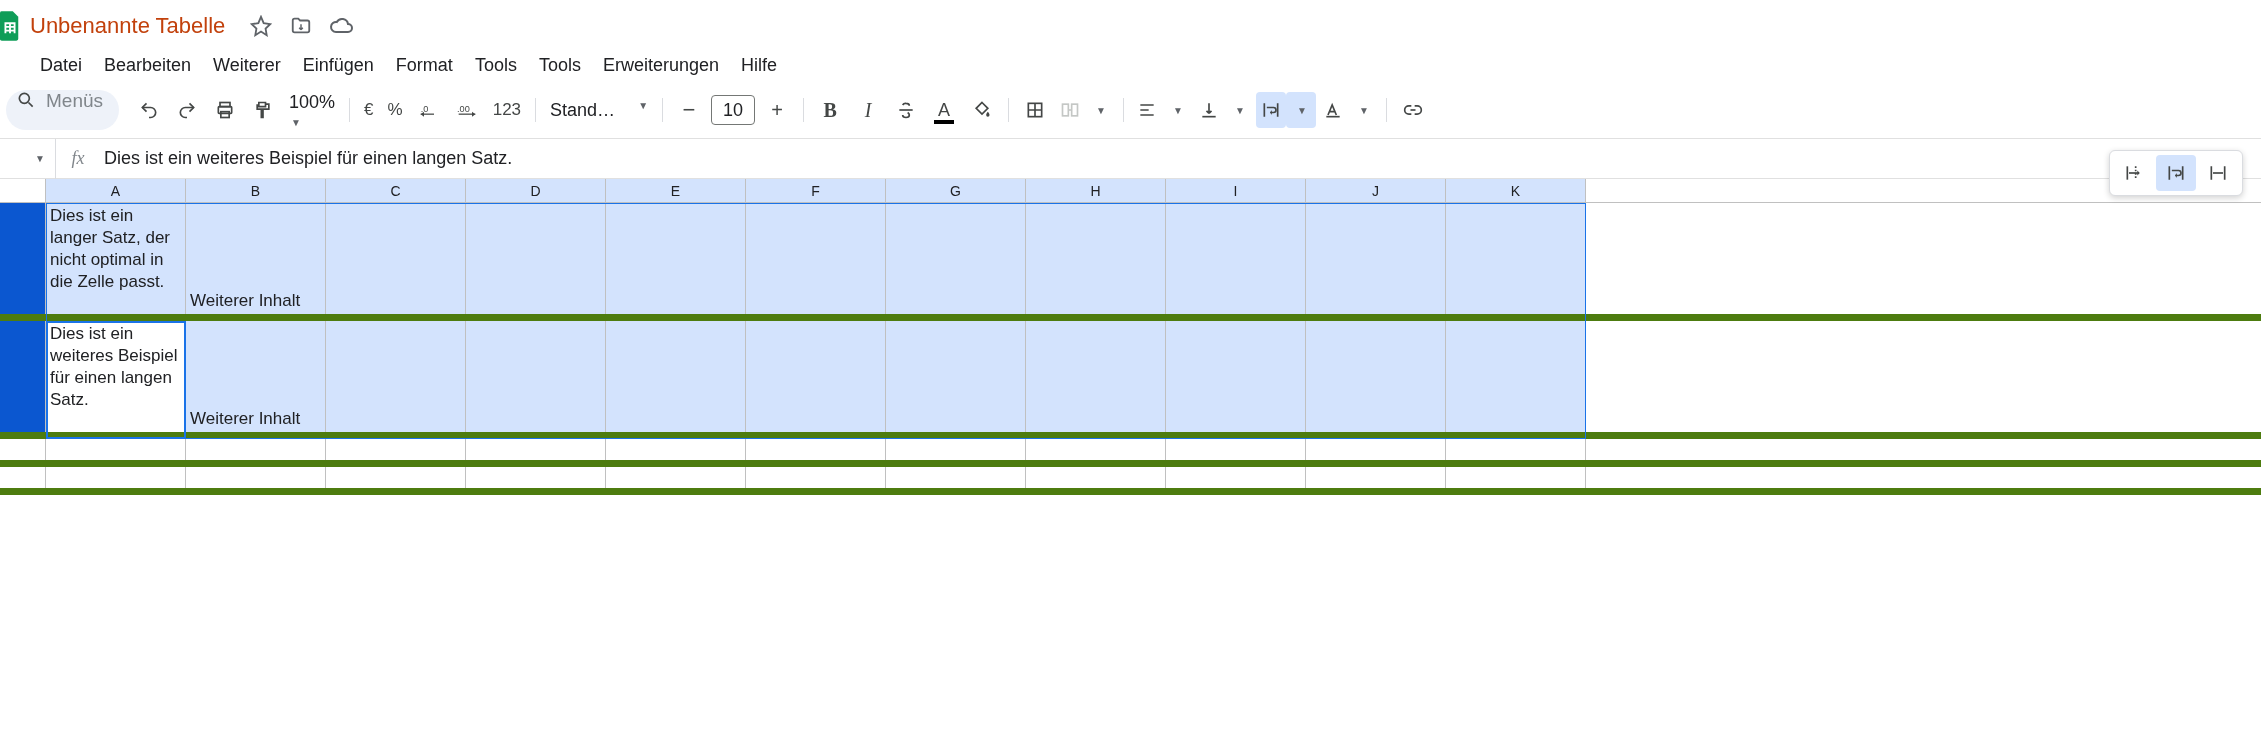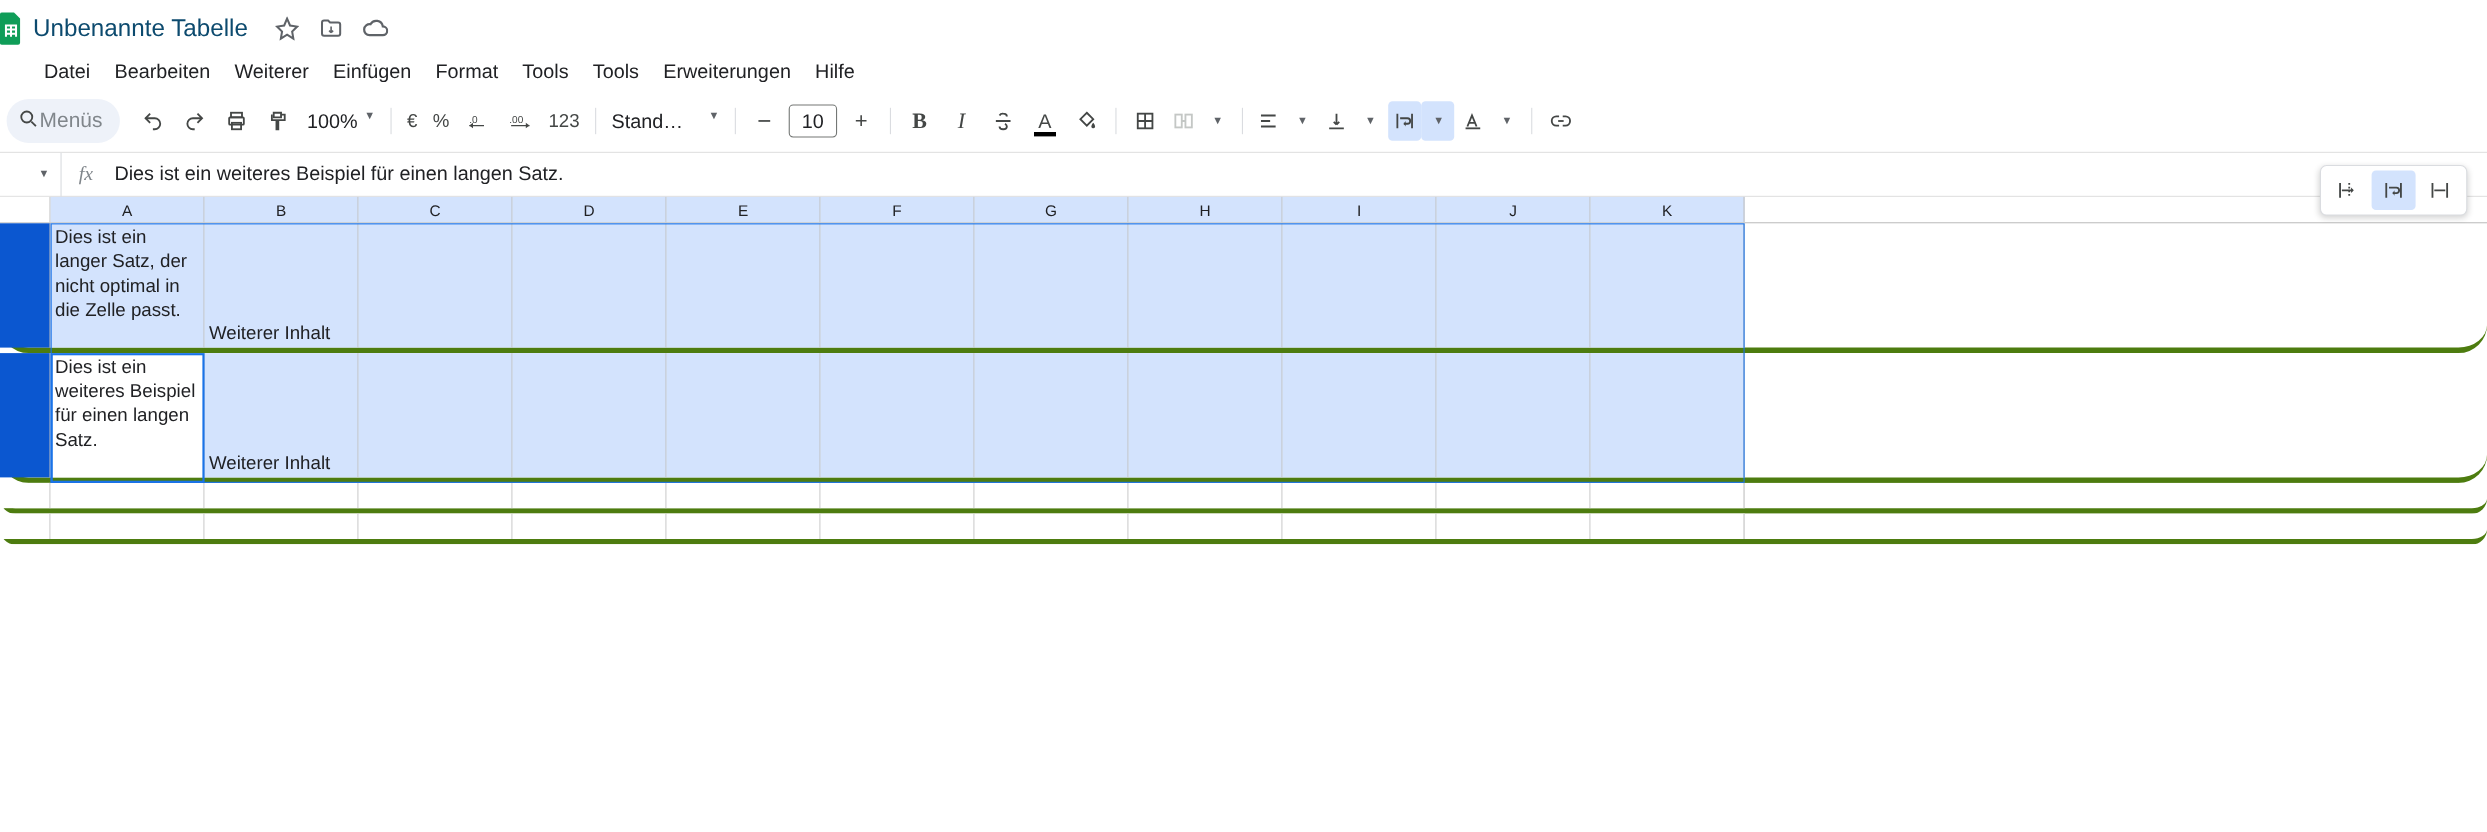--- a/index.html
+++ b/index.html
@@ -2,41 +2,41 @@
 <html><head>
 <meta charset="utf-8">
 <style>
   * { box-sizing: border-box; margin: 0; padding: 0; }
   html, body { font-family: Arial, Helvetica, sans-serif; background: #fff; color: #202124; user-select: none; }
 
   
   .titlebar { display: flex; align-items: center; height: 48px; padding: 4px 8px 0 0; }
   .logo { width: 28px; height: 40px; display: flex; align-items: center; justify-content: center; margin-left: -4px; }
   .logo svg { width: 22px; height: 30px; }
-  .doc-title { font-size: 22px; font-weight: 400; color: #0c4a6e; margin-left: 6px; margin-right: 16px; }
+  .doc-title { font-size: 22px; font-weight: 400; color: #c2410c; margin-left: 6px; margin-right: 16px; }
   .title-icon { width: 40px; height: 40px; display: flex; align-items: center; justify-content: center; border-radius: 50%; color: #5f6368; }
 
   
   .menubar { display: flex; align-items: center; height: 34px; padding-left: 30px; gap: 2px; }
   .menu-item { font-size: 18px; font-weight: 400; padding: 4px 10px; border-radius: 4px; color: #202124; }
 
   
   .toolbar-wrap { border-bottom: 1px solid #e0e0e0; padding: 6px 0 6px 0; }
   .toolbar { display: flex; align-items: center; height: 44px; padding: 0 6px; gap: 2px; }
   .tbtn { min-width: 36px; height: 36px; display: flex; align-items: center; justify-content: center; border-radius: 4px; color: #444746; font-size: 18px; position: relative; }
   .tbtn.active { background: #d3e3fd; }
   .tbtn svg { width: 20px; height: 20px; }
   .tbtn.small-txt { font-size: 17px; font-weight: 400; min-width: auto; padding: 0 6px; }
   .sep { width: 1px; height: 24px; background: #dadce0; margin: 0 6px; }
-  .zoom { display: flex; align-items: flex-start; gap: 4px; padding: 0 6px; font-size: 18px; }
+  .zoom { display: flex; align-items: flex-start; gap: 4px; padding: 0 6px; font-size: 18px; flex-direction: column; }
   .font-select { display: flex; gap: 6px; padding: 0 6px; font-size: 18px; min-width: 110px; justify-content: space-between; }
   .font-size-group { display: flex; align-items: center; gap: 4px; }
   .font-size-box { width: 44px; height: 30px; border: 1px solid #747775; border-radius: 4px; display: flex; align-items: center; justify-content: center; font-size: 18px; }
   .caret { font-size: 10px; color: #5f6368; margin-left: 2px; }
-  .menus-pill { display: flex; align-items: center; background: #eef2f9; border-radius: 22px; height: 40px; padding: 0 16px 0 10px; margin-right: 10px; }
+  .menus-pill { display: flex; background: #eef2f9; border-radius: 22px; height: 40px; padding: 0 16px 0 10px; gap: 10px; margin-right: 10px; }
   .menus-pill .search-ico { color: #444746; }
   .menus-pill .lbl { font-size: 19px; color: #80868b; }
   .text-color { position: relative; }
   .text-color .underline-bar { position: absolute; bottom: 4px; left: 8px; right: 8px; height: 4px; background: #000; }
 
   .dropdown-combo { display: flex; align-items: center; }
   .dropdown-combo .tbtn { min-width: 30px; }
 
   
   .fx-bar { display: flex; align-items: center; height: 40px; border-bottom: 1px solid #e0e0e0; }
@@ -48,21 +48,21 @@
   .wrap-popout { position: absolute; top: 150px; right: 18px; background: #fff; border: 1px solid #dadce0; border-radius: 6px; box-shadow: 0 2px 6px rgba(0,0,0,0.18); display: flex; padding: 4px; gap: 2px; z-index: 10; }
   .wrap-popout .tbtn { width: 40px; height: 36px; }
 
   
   .sheet { position: relative; }
   .col-headers { display: flex; height: 24px; border-bottom: 1px solid #c0c0c0; }
   .corner { width: 46px; background: #fff; border-right: 1px solid #c0c0c0; }
   .col-h { width: 140px; border-right: 1px solid #c0c0c0; background: #d3e3fd; color: #202124; display: flex; align-items: center; justify-content: center; font-size: 14px; font-weight: 400; }
   .col-h.first { width: 140px; }
   .rows { }
-  .row { display: flex; border-bottom: 5px solid #4d7c0f; border-radius: 26px; }
+  .row { display: flex; border-bottom: 7px solid #4d7c0f; }
   .row-h { width: 46px; background: #fff; border-right: 1px solid #c0c0c0; display: flex; align-items: center; justify-content: center; font-size: 13px; color: #5f6368; }
   .cell { width: 140px; border-right: 1px solid #c0c0c0; padding: 2px 4px; font-size: 17px; line-height: 1.3; display: flex; align-items: flex-end; overflow: hidden; }
   .cell.sel { background: #d3e3fd; }
   .cell.wrap { align-items: flex-start; white-space: normal; word-wrap: break-word; }
   .cell.plain { background: #fff; }
 
   .active-outline { position: absolute; border: 2px solid #1a73e8; pointer-events: none; z-index: 5; }
   .sel-outline { position: absolute; border: 1px solid #1a73e8; pointer-events: none; z-index: 4; }
 
   .row.data1 { height: 118px; }

